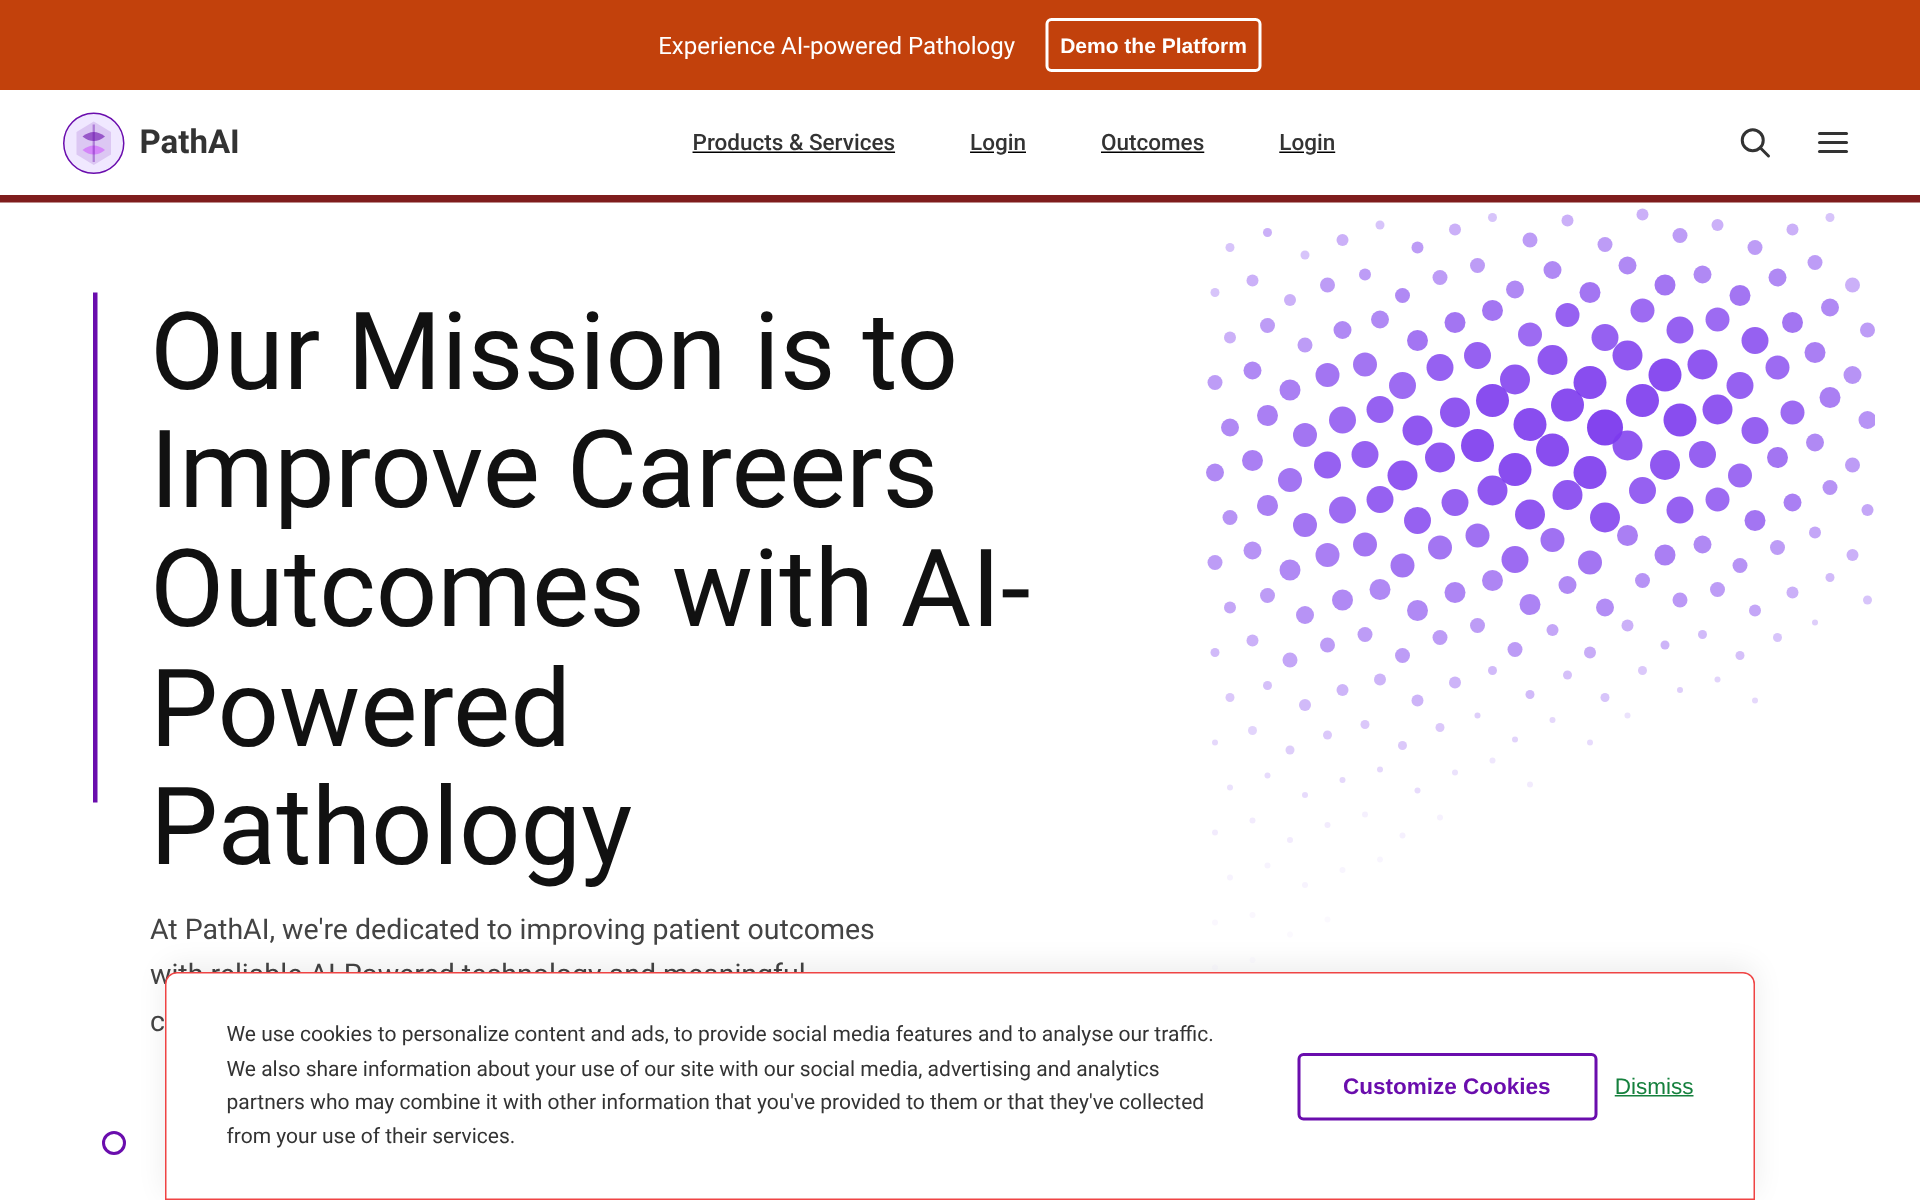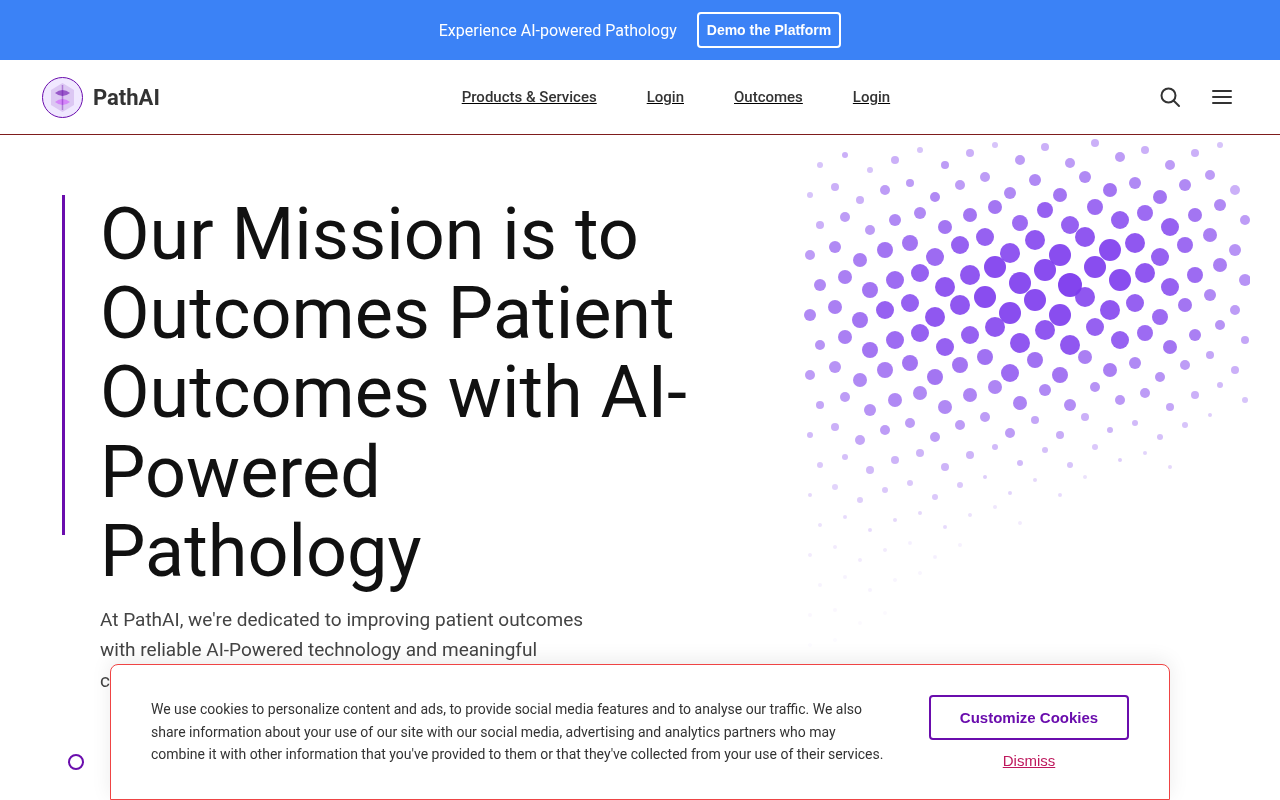--- a/index.html
+++ b/index.html
@@ -1,20 +1,20 @@
 <!DOCTYPE html>
 <html><head>
   <meta charset="utf-8">
   <style>
     * { margin: 0; padding: 0; box-sizing: border-box; }
     body { font-family: -apple-system, BlinkMacSystemFont, 'Segoe UI', Roboto, sans-serif; width: 1280px; height: 800px; overflow: hidden; background: #fff; }
 
     
     .top-banner {
-      background: #3b82f6;
+      background: #c2410c;
       display: flex;
       align-items: center;
       justify-content: center;
       gap: 20px;
       padding: 0 40px;
       height: 60px;
     }
     .top-banner-text {
       color: #fff;
       font-size: 16px;
@@ -29,21 +29,21 @@
       font-weight: 600;
       cursor: pointer;
     }
 
     
     .navbar {
       display: flex;
       align-items: center;
       padding: 0 40px;
       height: 75px;
-      border-bottom: 1px solid #7f1d1d;
+      border-bottom: 5px solid #7f1d1d;
       background: #fff;
     }
     .logo {
       display: flex;
       align-items: center;
       gap: 8px;
       margin-right: 40px;
     }
     .logo-icon {
       width: 45px;
@@ -163,40 +163,40 @@
       z-index: 100;
     }
     .cookie-text {
       font-size: 14px;
       color: #333;
       line-height: 1.6;
       flex: 1;
     }
     .cookie-actions {
       display: flex;
-      flex-direction: column;
+      flex-direction: row;
       align-items: center;
       gap: 12px;
       min-width: 200px;
     }
     .customize-btn {
       background: transparent;
       border: 2px solid #6a0dad;
       color: #6a0dad;
       padding: 12px 24px;
       border-radius: 4px;
       font-size: 15px;
       font-weight: 600;
       cursor: pointer;
       width: 200px;
     }
     .dismiss-btn {
       background: none;
       border: none;
-      color: #be185d;
+      color: #15803d;
       font-size: 15px;
       cursor: pointer;
       text-decoration: underline;
     }
   </style>
 </head>
 <body>
 
 <div class="top-banner">
   <span class="top-banner-text">Experience AI-powered Pathology</span>
@@ -503,21 +503,21 @@
     <circle cx="35" cy="475" r="2" fill="#7c3aed" opacity="0.04"></circle>
     <circle cx="60" cy="488" r="2" fill="#7c3aed" opacity="0.03"></circle>
     <circle cx="85" cy="478" r="2" fill="#7c3aed" opacity="0.03"></circle>
     <circle cx="10" cy="510" r="2" fill="#7c3aed" opacity="0.02"></circle>
     <circle cx="35" cy="505" r="2" fill="#7c3aed" opacity="0.02"></circle>
   </svg>
 
   <div class="text-section">
     <h1 class="main-heading">
       <span>Our Mission is to</span><br>
-      <span>Outcomes Patient</span><br>
+      <span>Improve Careers</span><br>
       <span>Outcomes with AI-</span><br>
       <span>Powered Pathology</span>
     </h1>
     <p class="main-description">At PathAI, we're dedicated to improving patient outcomes with reliable AI-Powered technology and meaningful collaboration with</p>
   </div>
 
   <div class="scroll-indicator">
     <div class="scroll-circle"></div>
   </div>
 </div>

